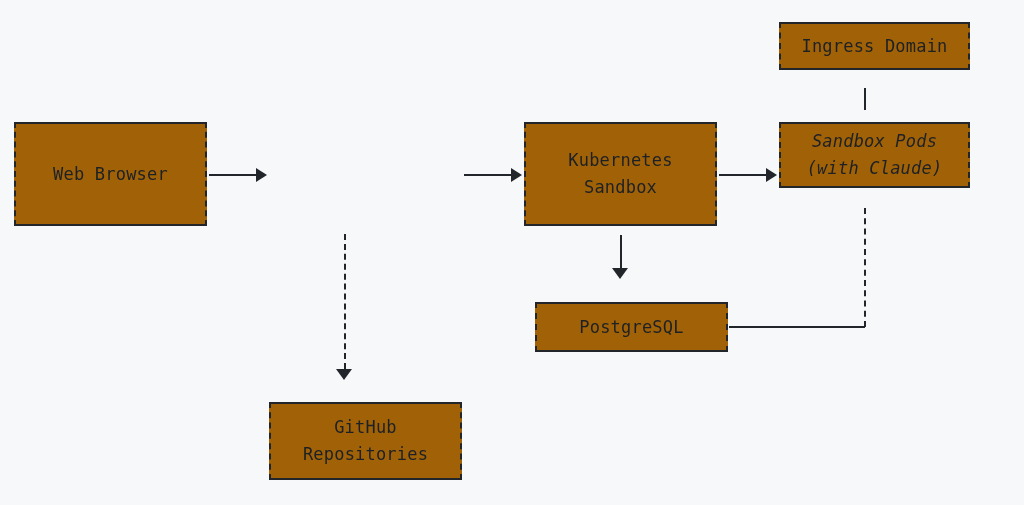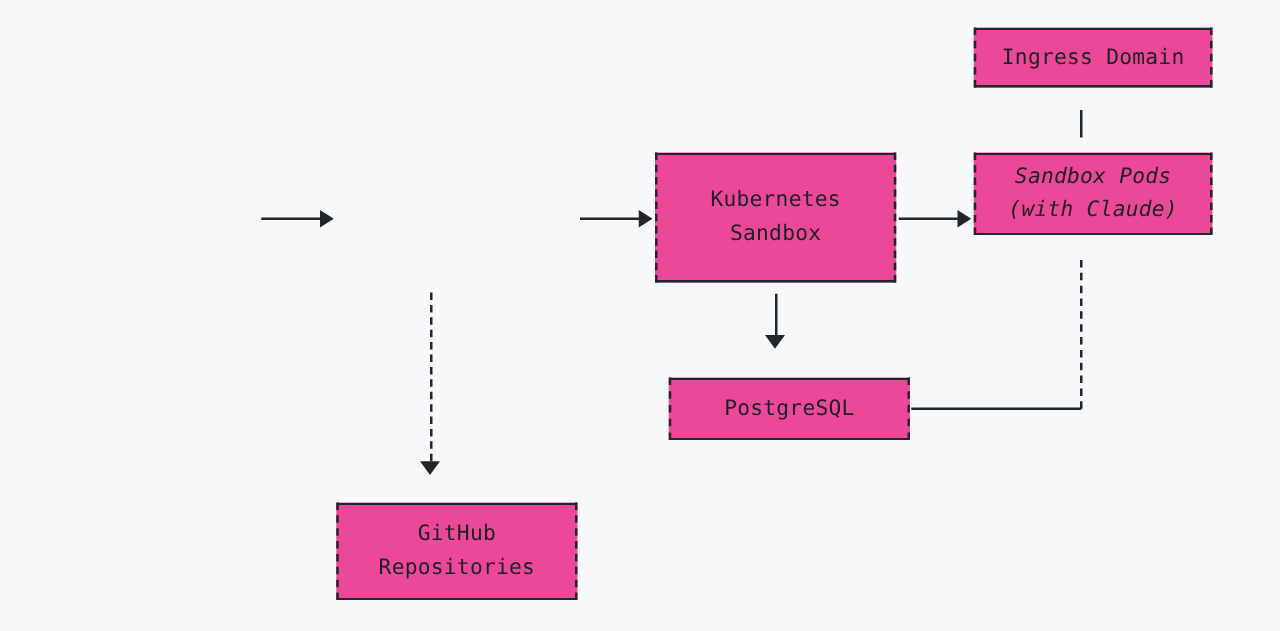--- a/index.html
+++ b/index.html
@@ -18,21 +18,21 @@
     position: relative;
     width: 1024px;
     height: 505px;
     background: #f7f8fa;
   }
 
   
   .node {
     position: absolute;
     box-sizing: border-box;
-    background: #ec4899;
+    background: #a16207;
     border-top: 2.2px solid #22262b;
     border-bottom: 2.2px solid #22262b;
     border-left: 2.2px dashed #22262b;
     border-right: 2.2px dashed #22262b;
     display: flex;
     align-items: center;
     justify-content: center;
     text-align: center;
   }
   .node .label {
@@ -75,20 +75,23 @@
     border-left: 8px solid transparent;
     border-right: 8px solid transparent;
     border-top: 11px solid #22262b;
   }
 </style>
 </head>
 <body>
 
 <div id="canvas">
 
+  <div class="node" style="left:14px; top:122px; width:193px; height:104px;">
+    <span class="label">Web Browser</span>
+  </div>
 
 
   <div class="node" style="left:524px; top:122px; width:193px; height:104px;">
     <span class="label">Kubernetes
 Sandbox</span>
   </div>
 
   <div class="node" style="left:779px; top:22px; width:191px; height:48px;">
     <span class="label">Ingress Domain</span>
   </div>

